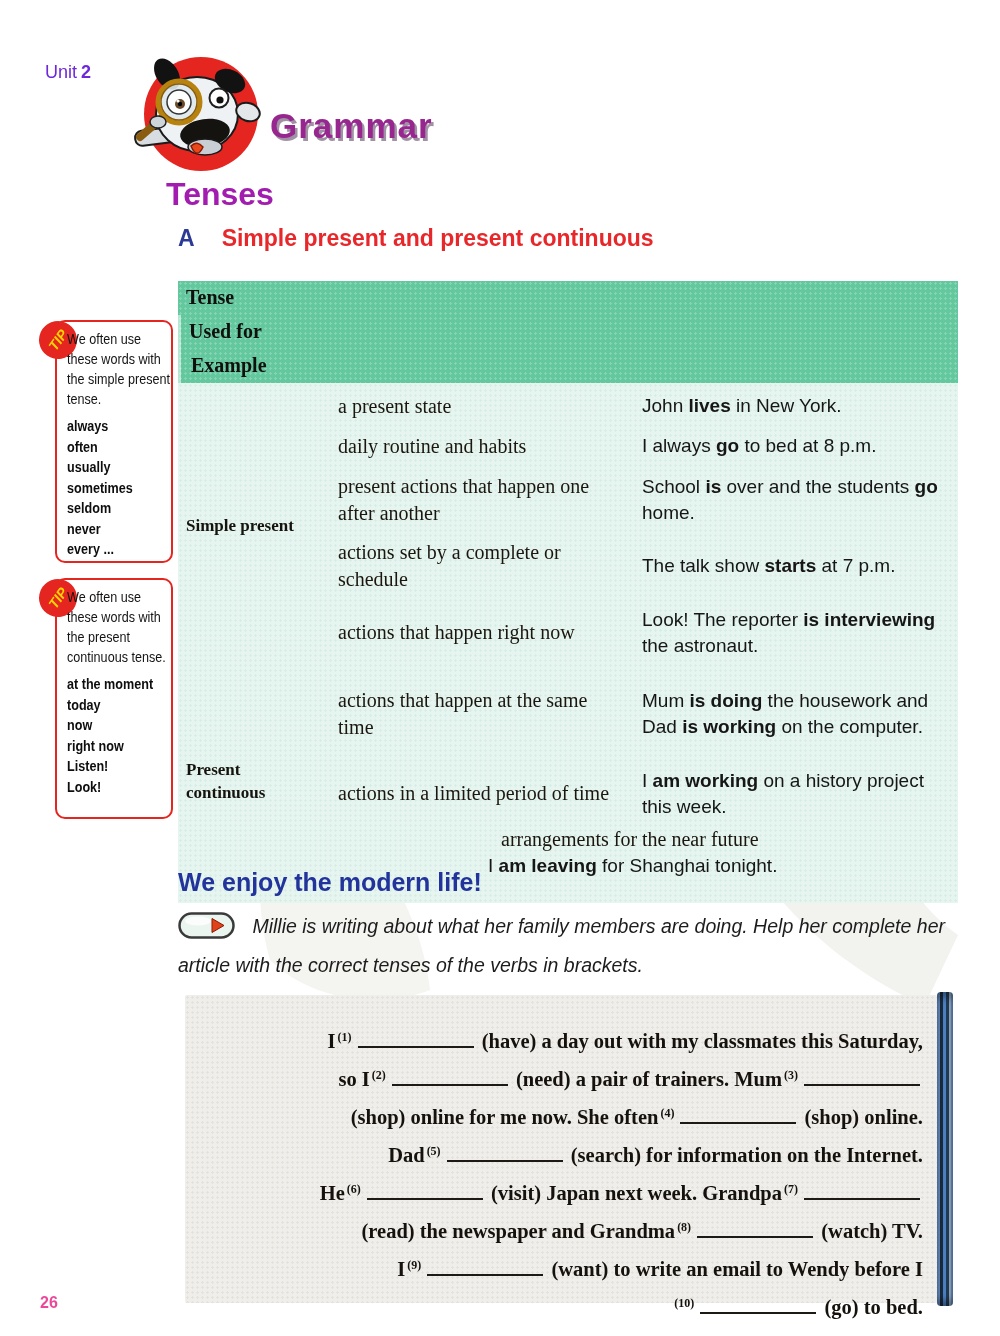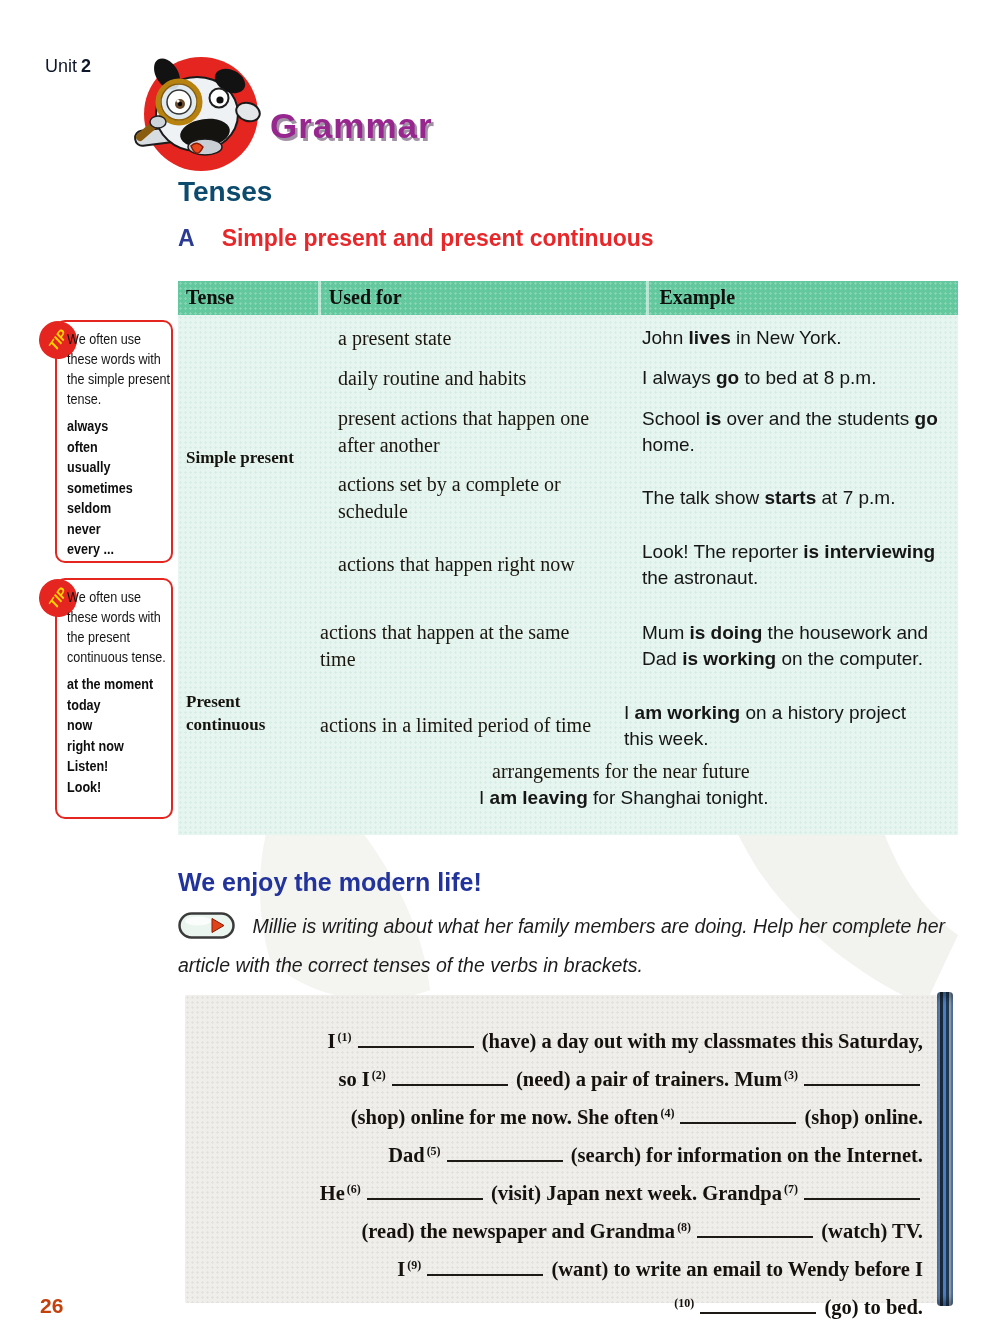--- a/index.html
+++ b/index.html
@@ -4,36 +4,36 @@
 <style>
   html,body{margin:0;padding:0;background:#fff;}
   .page{position:relative;width:1000px;height:1336px;background:#ffffff;overflow:hidden;
         font-family:"Liberation Sans",sans-serif;color:#1a1a1a;}
 
   
   .watermark{position:absolute;left:0;top:0;z-index:0;}
   .content{position:absolute;left:0;top:0;width:100%;height:100%;z-index:1;}
 
   
-  .unit{position:absolute;left:45px;top:56px;font-size:18px;color:#0f172a;}
+  .unit{position:absolute;left:45px;top:62px;font-size:18px;color:#6d28d9;}
   .unit .unit-num{font-weight:bold;margin-left:4px;}
   .logo{position:absolute;left:133px;top:50px;width:134px;height:130px;}
   .grammar-title{position:absolute;left:270px;top:106px;font-size:35px;font-weight:bold;
       letter-spacing:1px;color:#97268f;text-shadow:2.5px 2.5px 0 rgba(45,10,55,0.45);}
 
-  .tenses-title{position:absolute;left:178px;top:176px;font-size:28px;font-weight:bold;color:#0c4a6e;}
+  .tenses-title{position:absolute;left:166px;top:176px;font-size:32px;font-weight:bold;color:#a21caf;}
   .part-heading{position:absolute;left:178px;top:225px;font-size:23px;font-weight:bold;}
   .part-letter{color:#2b3a94;margin-right:27px;}
   .part-title{color:#e8272a;margin-top:24px;}
 
   
   .gtable{position:absolute;left:178px;top:281px;width:780px;}
   .gt-header{display:flex;background-color:#63c89e;
       background-image:radial-gradient(rgba(255,255,255,0.22) 1px,transparent 1.3px);background-size:5px 5px;
-      font-family:"Liberation Serif",serif;font-weight:bold;font-size:20px;color:#10100e;}
+      font-family:"Liberation Serif",serif;font-weight:bold;font-size:20px;color:#10100e;flex-direction:column;}
   .gt-h{box-sizing:border-box;padding:5px 8px 6px 8px;}
   .gt-h1{width:146px;}
   .gt-h2{width:344px;border-left:3px solid rgba(255,255,255,0.55);}
   .gt-h3{width:326px;border-left:3px solid rgba(255,255,255,0.55);padding-left:10px;}
   .gt-body{background-color:#e6f5ef;
       background-image:radial-gradient(rgba(80,170,140,0.10) 1px,transparent 1.3px);background-size:5px 5px;
       padding:3px 0 6px 0;}
   .gt-group{display:flex;}
   .gt-tense{width:146px;box-sizing:border-box;display:flex;align-items:center;padding-left:8px;
       font-family:"Liberation Serif",serif;font-weight:bold;font-size:17px;line-height:1.3;color:#16130f;}
@@ -69,21 +69,21 @@
   .passage{padding:25px 14px 0 37px;font-family:Liberation Serif, serif;font-weight:600;
       font-size:20.5px;line-height:34px;color:#15110d;text-align:right;}
   .pline{white-space:nowrap;}
   .sup{font-size:12px;font-weight:bold;vertical-align:7px;margin:0 3px 0 2px;}
   .blank{display:inline-block;width:116px;height:14px;border-bottom:2px solid #1d1a16;margin:0 3px;}
 
   .stripe{position:absolute;left:937px;top:992px;width:16px;height:314px;border-radius:4px;
       background:repeating-linear-gradient(90deg,#6b94cc 0 3px,#1c2c3c 3px 6px,#4a7fc1 6px 9px,#233c55 9px 12px,#9db1c6 12px 14px);
       box-shadow:inset 0 6px 6px rgba(0,0,0,0.35), inset 0 -6px 6px rgba(0,0,0,0.35);}
 
-  .pagenum{position:absolute;left:40px;top:1294px;font-size:21px;font-weight:bold;color:#c2410c;}
+  .pagenum{position:absolute;left:40px;top:1294px;font-size:16px;font-weight:bold;color:#ec4899;}
 </style>
 </head>
 <body>
 
 <div class="page">
 
   <svg class="watermark" width="1000" height="1336" viewBox="0 0 1000 1336">
     <path d="M640 370 C 700 520, 655 700, 755 865 C 800 935, 875 985, 925 1005 L 958 935 C 885 885, 845 760, 862 610 C 872 505, 835 425, 788 368 Z" fill="#f2f2ef"></path>
     <path d="M300 760 C 360 820, 420 900, 430 990 C 380 1010, 310 1000, 270 960 C 250 890, 260 810, 300 760 Z" fill="#f4f4f1"></path>
     <path d="M520 430 C 560 560, 540 680, 580 780 L 640 760 C 600 650, 610 520, 580 420 Z" fill="#f5f5f2"></path>
@@ -155,21 +155,21 @@
               </div>
               <div class="gt-row" style="min-height: 67px;">
                 <div class="gt-used">actions that happen right now</div>
                 <div class="gt-ex"><span>Look! The reporter </span><b>is interviewing</b><span> the astronaut.</span></div>
               </div>
             </div>
           </div>
           <div class="gt-group">
             <div class="gt-tense">Present continuous</div>
             <div class="gt-rows">
-              <div class="gt-row" style="min-height: 95px; gap: 18px;">
+              <div class="gt-row" style="min-height: 95px;">
                 <div class="gt-used">actions that happen at the same time</div>
                 <div class="gt-ex"><span>Mum </span><b>is doing</b><span> the housework and Dad </span><b>is working</b><span> on the computer.</span></div>
               </div>
               <div class="gt-row" style="min-height: 65px;">
                 <div class="gt-used">actions in a limited period of time</div>
                 <div class="gt-ex"><span>I </span><b>am working</b><span> on a history project this week.</span></div>
               </div>
               <div class="gt-row" style="min-height: 71px; flex-direction: column;">
                 <div class="gt-used">arrangements for the near future</div>
                 <div class="gt-ex"><span>I </span><b>am leaving</b><span> for Shanghai tonight.</span></div>

